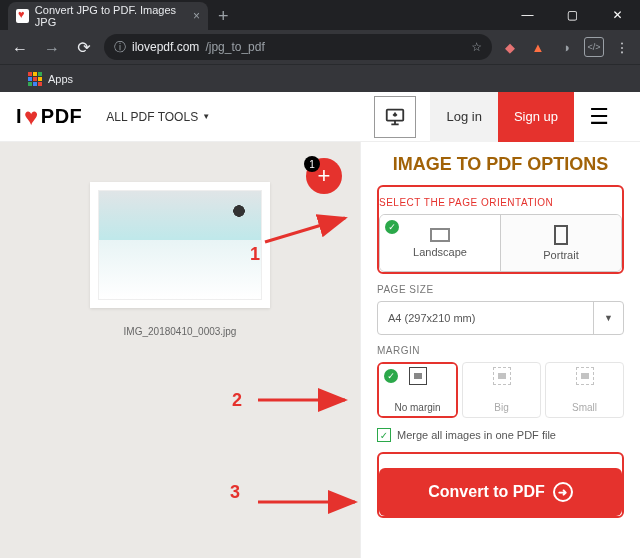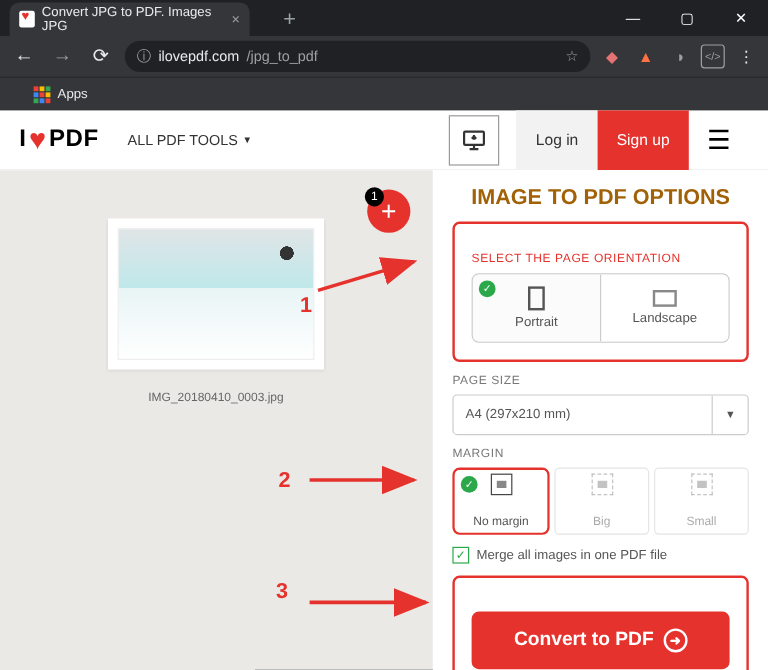--- a/index.html
+++ b/index.html
@@ -2,21 +2,21 @@
 <html><head>
 <meta charset="utf-8">
 <style>
   * { box-sizing: border-box; margin: 0; padding: 0; font-family: -apple-system, BlinkMacSystemFont, "Segoe UI", Arial, sans-serif; }
   body { width: 640px; height: 558px; background: #333; overflow: hidden; position: relative; }
   
   
   .annotations { position: absolute; top: 0; left: 0; width: 640px; height: 558px; pointer-events: none; z-index: 100; }
   
   
-  .title-bar { height: 30px; background: #202124; display: flex; align-items: flex-end; padding-left: 8px; gap: 18px; }
+  .title-bar { height: 30px; background: #202124; display: flex; align-items: flex-end; padding-left: 8px; }
   .tab { background: #35363a; height: 28px; width: 200px; border-radius: 8px 8px 0 0; display: flex; align-items: center; padding: 0 8px; color: #e8eaed; font-size: 11px; gap: 6px; }
   .tab-favicon { width: 14px; height: 14px; background: #fff; border-radius: 2px; position: relative; }
   .tab-favicon::before { content: "♥"; color: #e5322d; position: absolute; top: -1px; left: 2px; font-size: 11px; }
   .tab-close { margin-left: auto; font-size: 12px; color: #9aa0a6; }
   .new-tab { color: #9aa0a6; font-size: 18px; padding: 0 10px; height: 28px; display: flex; align-items: center; }
   .win-controls { margin-left: auto; display: flex; }
   .win-btn { width: 45px; height: 30px; color: #fff; display: flex; align-items: center; justify-content: center; font-size: 12px; }
   
   .addr-bar { height: 34px; background: #35363a; display: flex; align-items: center; padding: 0 8px; gap: 8px; }
   .nav-btn { width: 24px; height: 24px; color: #9aa0a6; display: flex; align-items: center; justify-content: center; font-size: 16px; }
@@ -76,21 +76,21 @@
   .margin-btn.selected .m-icon { border-style: solid; border-color: #444; }
   .m-icon::after { content:""; width: 8px; height: 6px; background: #888; }
   .dim { opacity: 0.5; }
   
   .merge-row { display: flex; align-items: center; gap: 6px; font-size: 11px; color: #555; margin-top: 10px; }
   .checkbox { width: 14px; height: 14px; border: 1.5px solid #2ba84a; display: flex; align-items: center; justify-content: center; color: #2ba84a; font-size: 10px; }
   
   .convert-btn { margin-top: 14px; width: 100%; height: 48px; background: #e5322d; color: #fff; font-size: 16px; font-weight: 600; border: none; border-radius: 6px; display: flex; align-items: center; justify-content: center; gap: 8px; }
   .convert-arrow { width: 20px; height: 20px; border: 2px solid #fff; border-radius: 50%; display: flex; align-items: center; justify-content: center; font-size: 11px; }
   
-  .highlight-box { border: 2px solid #e5322d; border-radius: 6px; padding: 14px; }
+  .highlight-box { border: 2px solid #e5322d; border-radius: 6px; padding: 0; }
 </style>
 </head>
 <body>
 
 <div class="title-bar">
   <div class="tab">
     <div class="tab-favicon"></div>
     <span>Convert JPG to PDF. Images JPG</span>
     <span class="tab-close">×</span>
   </div>
@@ -173,27 +173,27 @@
       <div class="thumb-name">IMG_20180410_0003.jpg</div>
     </div>
 
     <div class="options">
       <div class="options-title">IMAGE TO PDF OPTIONS</div>
 
       <div class="highlight-box">
         <div class="section-label">SELECT THE PAGE ORIENTATION</div>
         <div class="orient-group">
           <div class="check-badge">✓</div>
+          <div class="orient-btn">
+            <div class="orient-shape-l"></div>
+            <span>Landscape</span>
+          </div>
           <div class="orient-btn selected">
             <div class="orient-shape-p"></div>
             <span>Portrait</span>
-          </div>
-          <div class="orient-btn">
-            <div class="orient-shape-l"></div>
-            <span>Landscape</span>
           </div>
         </div>
       </div>
 
       <div class="section-label gray">PAGE SIZE</div>
       <div class="select-box">
         <span>A4 (297x210 mm)</span>
         <span class="select-arrow">▼</span>
       </div>
 

